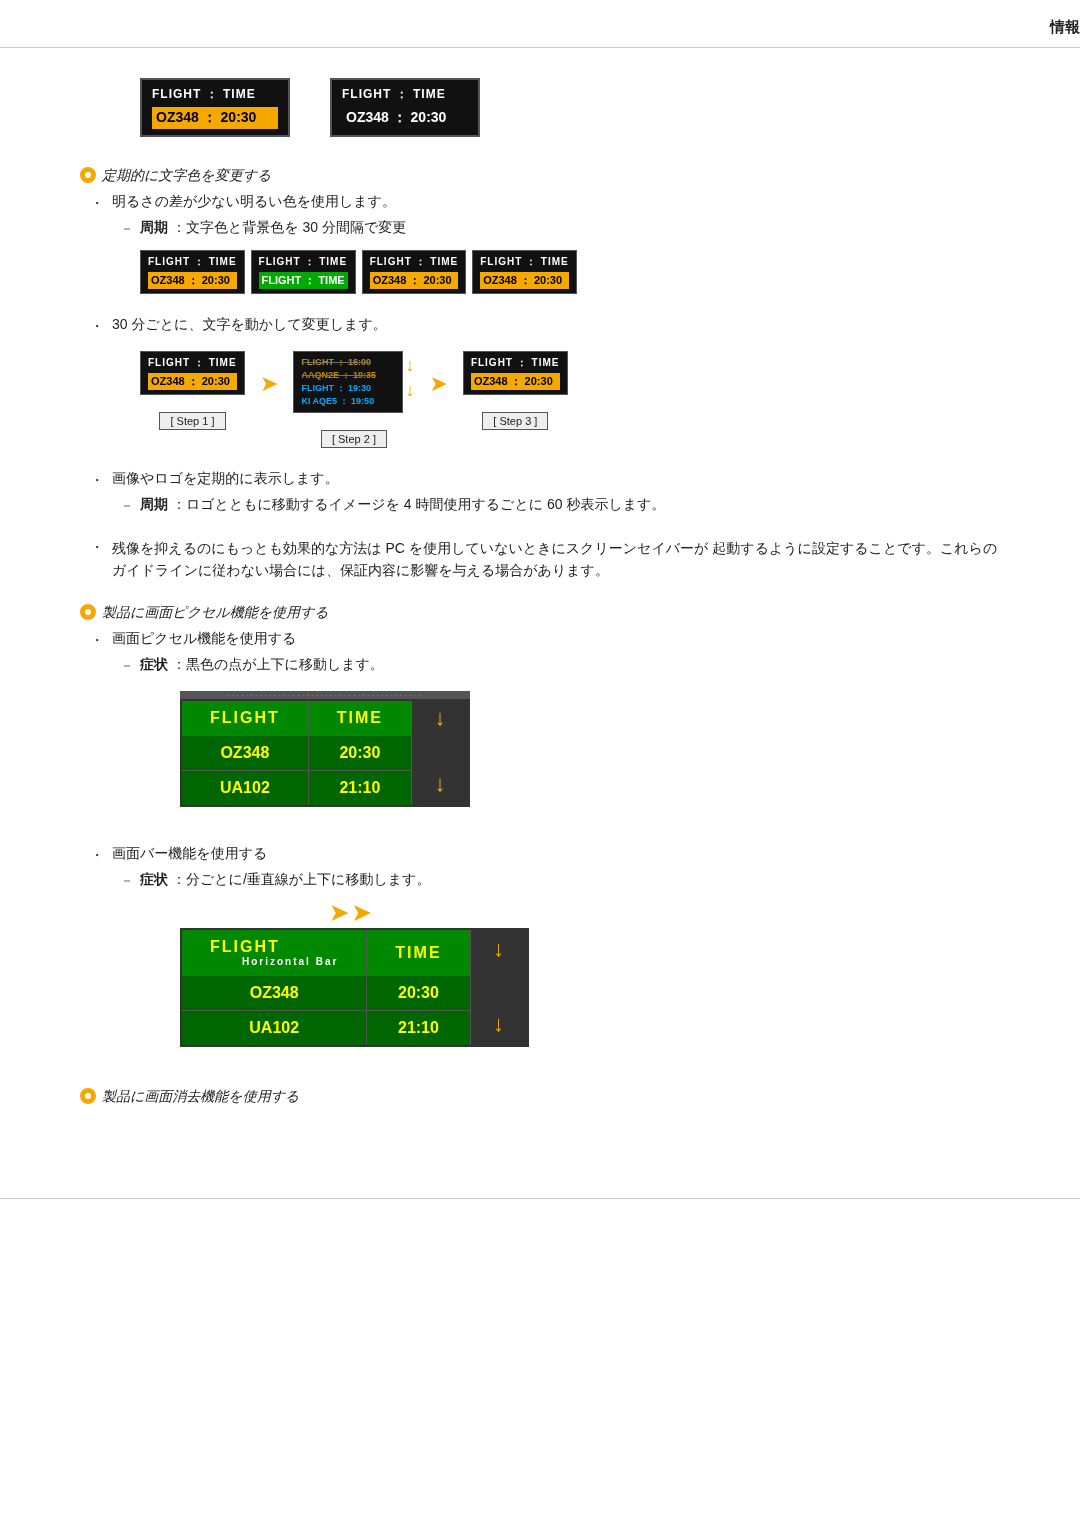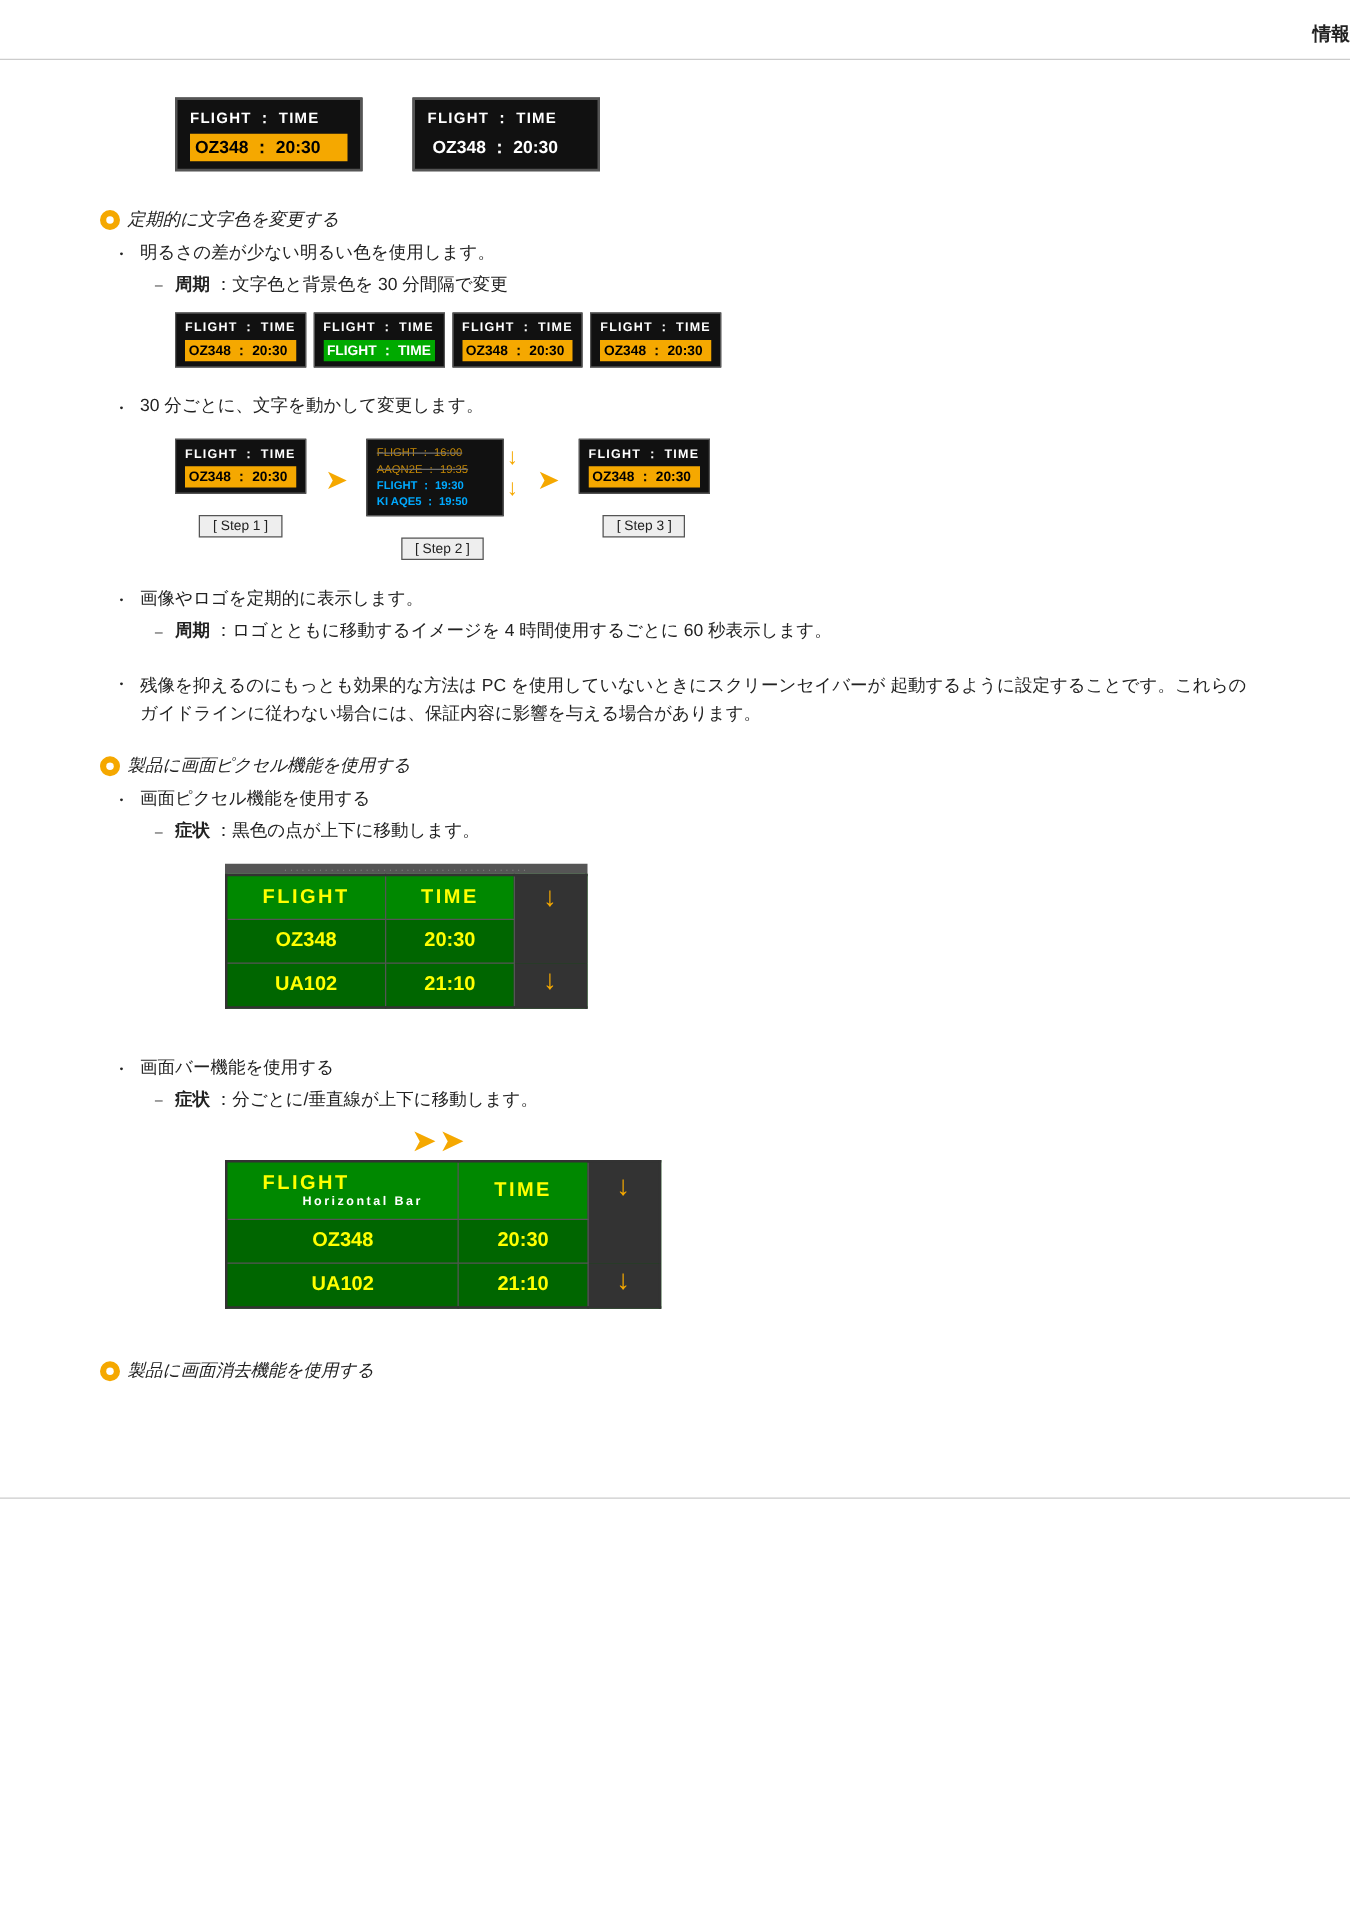--- a/index.html
+++ b/index.html
@@ -59,21 +59,21 @@
       background: transparent;
       color: #fff;
     }
 
     
     .section-item {
       margin-bottom: 22px;
     }
     .orange-dot-title {
       display: flex;
-      align-items: center;
+      align-items: flex-start;
       gap: 6px;
       font-style: italic;
       font-size: 14px;
       margin-bottom: 8px;
       color: #222;
     }
     .orange-dot {
       width: 16px;
       height: 16px;
       background: #f5a800;
@@ -175,21 +175,21 @@
     
     .step2-inner {
       background: #111;
       border: 1.5px solid #555;
       padding: 4px 7px;
       font-size: 10px;
       min-width: 110px;
     }
     .step2-row1 {
       color: #f5a800;
-      font-weight: normal;
+      font-weight: bold;
       text-decoration: line-through;
       text-decoration-color: #888;
       opacity: 0.8;
     }
     .step2-row2 {
       color: #0af;
       font-weight: bold;
     }
     .flight-table {
       border-collapse: collapse;

